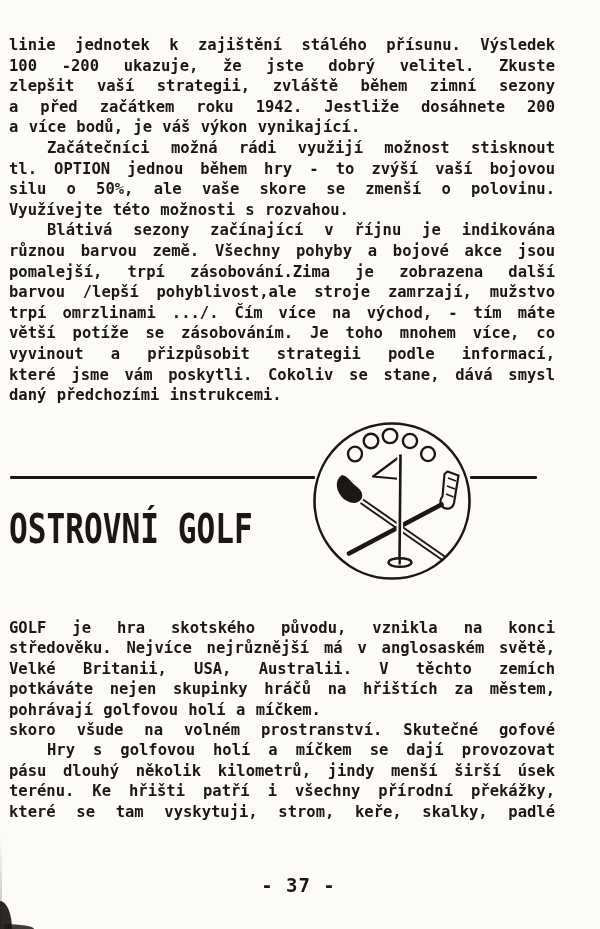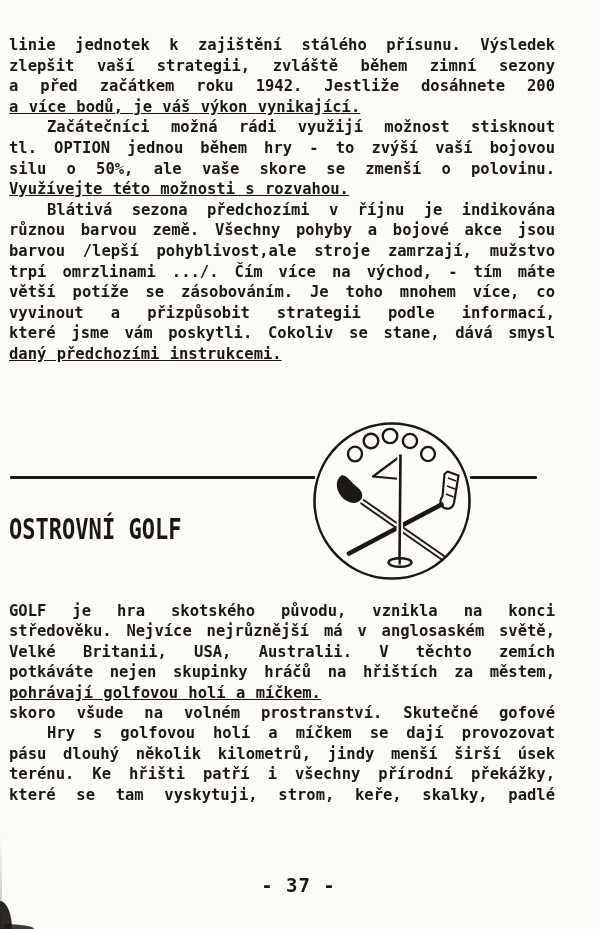--- a/index.html
+++ b/index.html
@@ -13,43 +13,43 @@
     background:var(--paper);
     color:var(--ink);
     font-family:"DejaVu Sans Mono","Liberation Mono",monospace;
     font-weight:700;
     overflow:hidden;
     margin:0 auto;
   }
   
   .textblock{position:absolute;left:9px;width:546px;}
   .textblock-top{top:35px;}
-  .textblock-bottom{top:601px;}
+  .textblock-bottom{top:618px;}
   .para{margin:0;padding:0;}
   .tline{
     font-size:15.5px;
     line-height:20.6px;
     height:20.6px;
     white-space:normal;
     text-align:justify;
     text-align-last:justify;
     letter-spacing:0;
     word-spacing:1px;
   }
   .textblock-bottom .tline{line-height:20.4px;height:20.4px;}
-  .tline.endline{text-align-last:left;text-decoration:underline;}
+  .tline.endline{text-align-last:left;}
   .tline.indent{text-indent:38px;}
   
   .rule{position:absolute;top:476px;height:3px;background:var(--ink);border-radius:1px;}
   .rule-left{left:10px;width:305px;}
   .rule-right{left:470px;width:67px;}
   
   .heading{
     position:absolute;left:9px;top:509px;
-    font-size:29px;line-height:41px;font-weight:700;
+    font-size:41px;line-height:41px;font-weight:700;
     white-space:nowrap;
   }
   .heading-inner{display:inline-block;transform:scaleX(0.76);transform-origin:0 50%;}
   
   .logo{position:absolute;left:311px;top:420px;width:162px;height:162px;}
   
   .footer{
     position:absolute;left:0;top:875px;width:597px;
     text-align:center;font-size:19px;line-height:20px;font-weight:700;
     letter-spacing:1px;
@@ -73,33 +73,35 @@
   }
 </style>
 </head>
 <body>
 
 <div class="page">
 
   <div class="textblock textblock-top">
       <div class="para">
         <div class="tline">linie jednotek k zajištění stálého přísunu. Výsledek</div>
+        <div class="tline">100 -200 ukazuje, že jste dobrý velitel. Zkuste</div>
         <div class="tline">zlepšit vaší strategii, zvláště během zimní sezony</div>
         <div class="tline">a před začátkem roku 1942. Jestliže dosáhnete 200</div>
         <div class="tline endline">a více bodů, je váš výkon vynikající.</div>
       </div>
       <div class="para">
         <div class="tline indent">Začátečníci možná rádi využijí možnost stisknout</div>
         <div class="tline">tl. OPTION jednou během hry - to zvýší vaší bojovou</div>
         <div class="tline">silu o 50%, ale vaše skore se zmenší o polovinu.</div>
         <div class="tline endline">Využívejte této možnosti s rozvahou.</div>
       </div>
       <div class="para">
-        <div class="tline indent">Blátivá sezona předchozími v říjnu je indikována</div>
+        <div class="tline indent">Blátivá sezony začínající v říjnu je indikována</div>
         <div class="tline">různou barvou země. Všechny pohyby a bojové akce jsou</div>
+        <div class="tline">pomalejší, trpí zásobování.Zima je zobrazena další</div>
         <div class="tline">barvou /lepší pohyblivost,ale stroje zamrzají, mužstvo</div>
         <div class="tline">trpí omrzlinami .../. Čím více na východ, - tím máte</div>
         <div class="tline">větší potíže se zásobováním. Je toho mnohem více, co</div>
         <div class="tline">vyvinout a přizpůsobit strategii podle informací,</div>
         <div class="tline">které jsme vám poskytli. Cokoliv se stane, dává smysl</div>
         <div class="tline endline">daný předchozími instrukcemi.</div>
       </div>
     </div>
 
   <div class="rule rule-left"></div>

